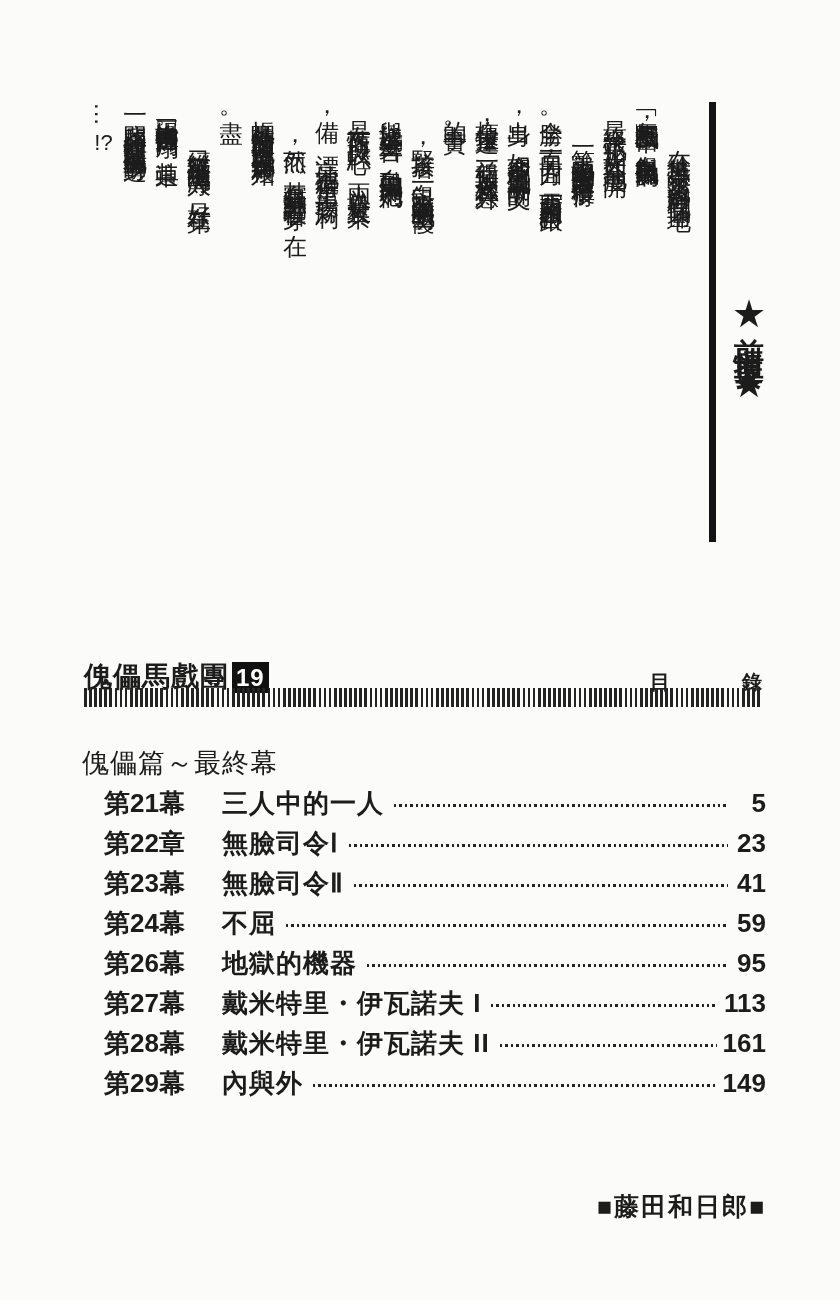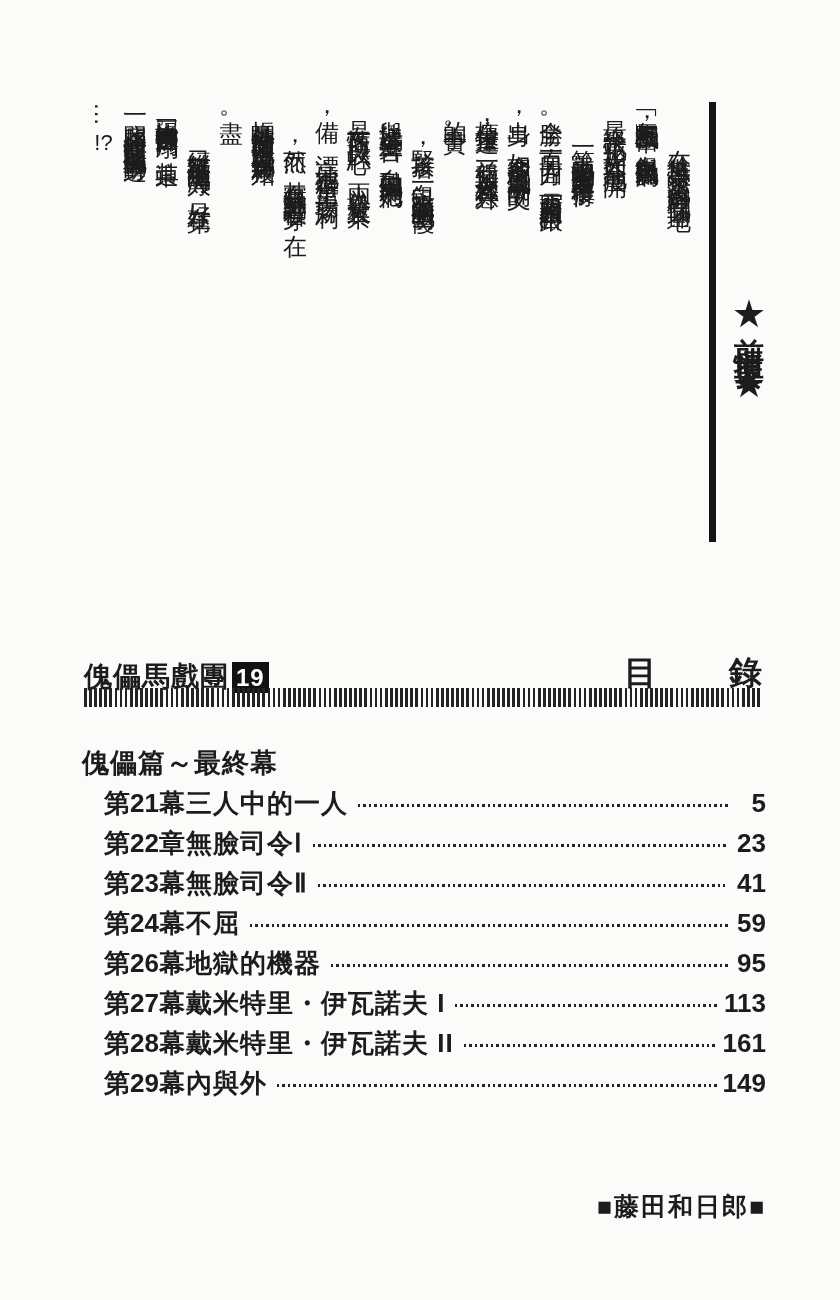--- a/index.html
+++ b/index.html
@@ -28,33 +28,33 @@
   .vol-header {
     position:absolute; top:640px; left:84px; right:78px;
     display:flex; justify-content:space-between; align-items:flex-end;
   }
   .vol-left { display:flex; align-items:center; font-size:28px; font-weight:bold; letter-spacing:1px;margin-top:18px; }
   .vol-badge {
     display:inline-block; background:#111; color:#fff;
     font-size:24px; font-weight:bold; line-height:1;
     padding:4px 4px 3px; margin-left:3px;
   }
-  .toc-label { font-size:33px; font-weight:bold; letter-spacing:72px; margin-right:-72px; white-space:nowrap;text-align:right; }
+  .toc-label { font-size:20px; font-weight:bold; letter-spacing:72px; margin-right:-72px; white-space:nowrap;text-align:right; }
 
   .stripe {
     position:absolute; top:688px; left:84px; width:678px; height:19px;
     background:repeating-linear-gradient(90deg, #232323 0 2.6px, transparent 2.6px 5.1px);
   }
 
   
-  .toc-section-title { position:absolute; top:745px; left:82px; font-size:27px; font-weight:700; letter-spacing:1px; }
+  .toc-section-title { position:absolute; top:745px; left:82px; font-size:27px; font-weight:400; letter-spacing:1px; }
   .toc-rows { position:absolute; top:783px; left:104px; right:74px; }
   .toc-row { display:flex; align-items:center; height:40px; font-size:26px; font-weight:600; }
   .chap { flex:none; width:82px; }
-  .ctitle { flex:none; white-space:pre; letter-spacing:1px; }
+  .ctitle { flex:none; white-space:pre; letter-spacing:1px;margin-left:36px; }
   .dots {
     flex:1; height:3px; align-self:center; margin:4px 6px 0 10px;
     background:repeating-linear-gradient(90deg, #232323 0 2.4px, transparent 2.4px 5.4px);
   }
   .pnum { flex:none; min-width:32px; text-align:right; }
 
   .author { position:absolute; top:1190px; right:74px; font-size:25px; font-weight:bold; letter-spacing:2px; }
 </style>
 </head>
 <body>

